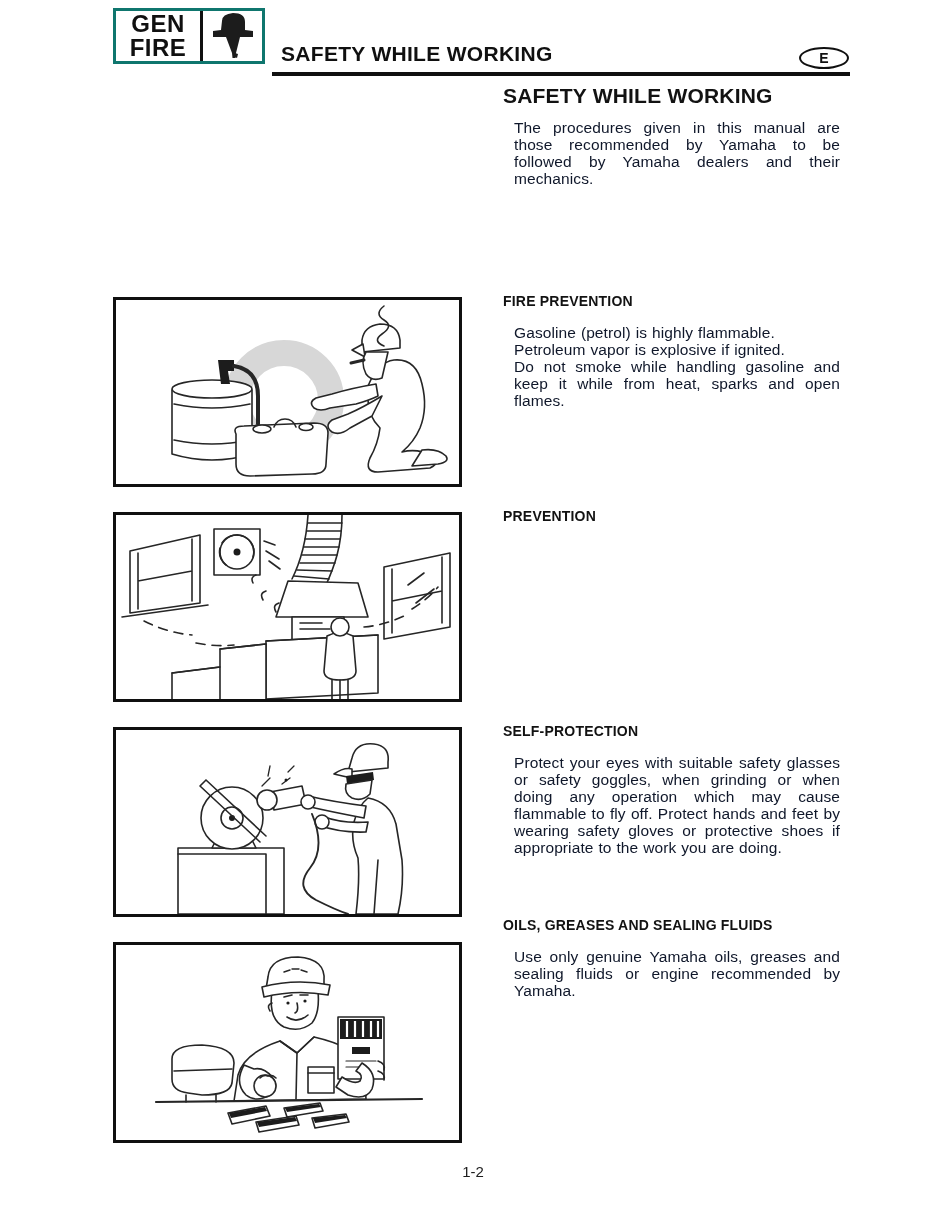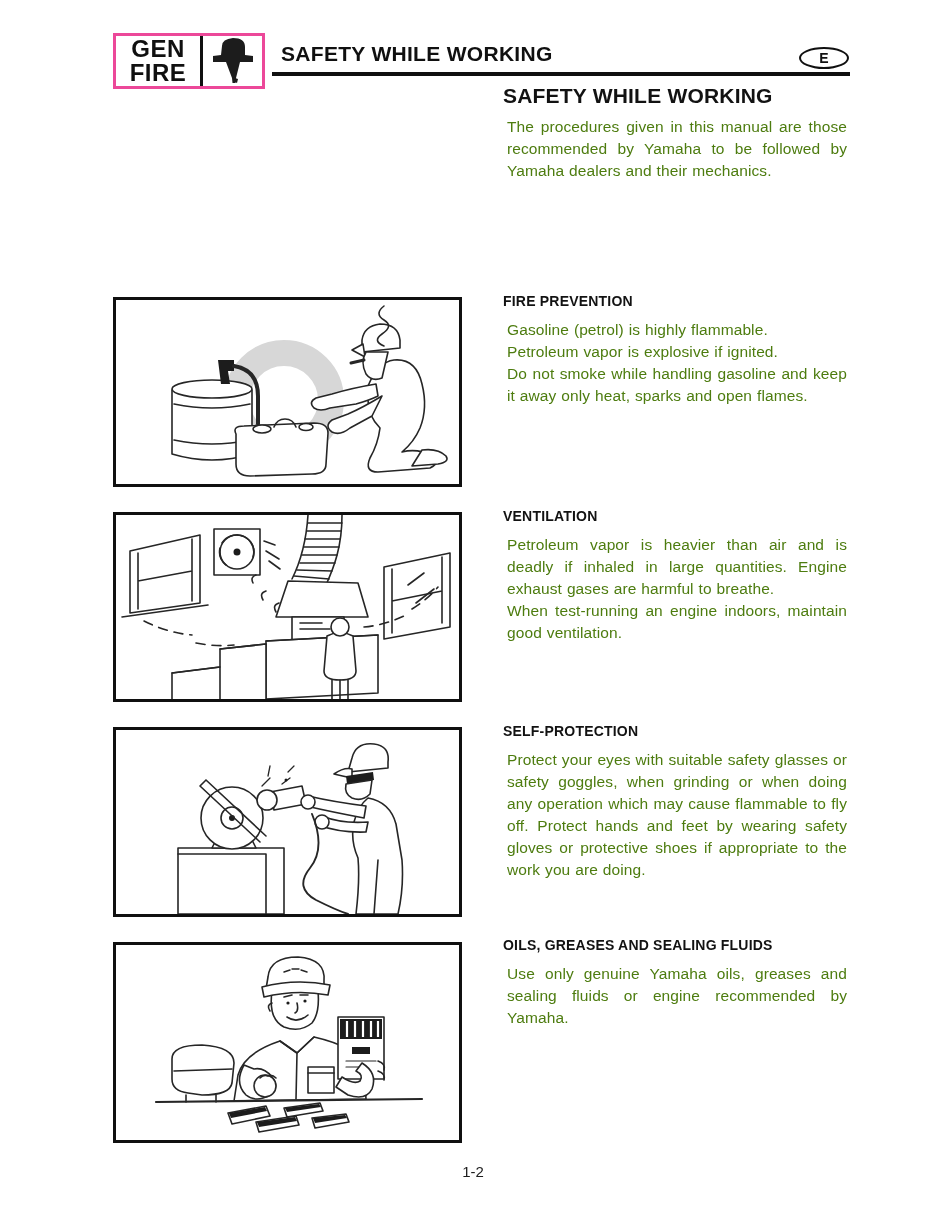--- a/index.html
+++ b/index.html
@@ -9,23 +9,23 @@
     width: 935px;
     height: 1210px;
     background: #ffffff;
     font-family: "Liberation Sans", sans-serif;
     color: #1d1d1d;
     overflow: hidden;
   }
 
   
   .tabbox {
-    position: absolute; left: 113px; top: 33px;
+    position: absolute; left: 113px; top: 8px;
     width: 152px; height: 56px;
-    border: 3px solid #ec4899;
+    border: 3px solid #0f766e;
     display: flex;
     background: #fff;
   }
   .tabbox .cell-label {
     width: 87px; height: 100%;
     border-right: 3px solid #101010;
     display: flex; flex-direction: column;
     align-items: center; justify-content: center;
     font-weight: bold; font-size: 24px; line-height: 24px;
     letter-spacing: 0.5px; color: #101010;
@@ -66,29 +66,29 @@
   .tblock h1 {
     margin: 0 0 8px 0; font-size: 21px; line-height: 24px;
     font-weight: bold; letter-spacing: 0.2px; color: #121212;
   }
   .tblock h2 {
     margin: 0 0 6px 0; font-size: 14px; line-height: 24px;
     font-weight: bold; letter-spacing: 0.2px; color: #121212;
     max-width: 310px;
   }
   .tblock p {
-    margin: 4px; font-size: 15.5px; line-height: 22px;
+    margin: 11px; font-size: 15.5px; line-height: 17px;
     text-align: justify; white-space: pre-line;
-    letter-spacing: 0.1px; word-spacing: 0.5px; color: #4d7c0f;
+    letter-spacing: 0.1px; word-spacing: 0.5px; color: #0f172a;
   }
   #intro   { top: 84px;  }
   #sec0    { top: 289px; }
   #sec1    { top: 504px; }
   #sec2    { top: 719px; }
-  #sec3    { top: 933px; }
+  #sec3    { top: 913px; }
 
   
   .pagenum {
     position: absolute; left: 0; right: 0; top: 1163px;
     text-align: center; font-size: 15px; color: #1d1d1d; padding-left: 11px;
   }
 
   
   .art { stroke: #262626; stroke-width: 1.6; fill: none; stroke-linecap: round; stroke-linejoin: round; }
   .artf { stroke: #262626; stroke-width: 1.6; fill: #ffffff; stroke-linejoin: round; }
@@ -265,27 +265,25 @@
 
   <div class="tblock" id="intro">
     <h1>SAFETY WHILE WORKING</h1>
     <p>The procedures given in this manual are those recommended by Yamaha to be followed by Yamaha dealers and their mechanics.</p>
   </div>
 
   <div class="tblock" id="sec0">
     <h2>FIRE PREVENTION</h2>
     <p>Gasoline (petrol) is highly flammable.
 Petroleum vapor is explosive if ignited.
-Do not smoke while handling gasoline and keep it away only heat, sparks and open flames.</p>
+Do not smoke while handling gasoline and keep it while from heat, sparks and open flames.</p>
   </div>
 
   <div class="tblock" id="sec1">
-    <h2>VENTILATION</h2>
-    <p>Petroleum vapor is heavier than air and is deadly if inhaled in large quantities. Engine exhaust gases are harmful to breathe.
-When test-running an engine indoors, maintain good ventilation.</p>
+    <h2>PREVENTION</h2>
   </div>
 
   <div class="tblock" id="sec2">
     <h2>SELF-PROTECTION</h2>
     <p>Protect your eyes with suitable safety glasses or safety goggles, when grinding or when doing any operation which may cause flammable to fly off. Protect hands and feet by wearing safety gloves or protective shoes if appropriate to the work you are doing.</p>
   </div>
 
   <div class="tblock" id="sec3">
     <h2>OILS, GREASES AND SEALING FLUIDS</h2>
     <p>Use only genuine Yamaha oils, greases and sealing fluids or engine recommended by Yamaha.</p>

